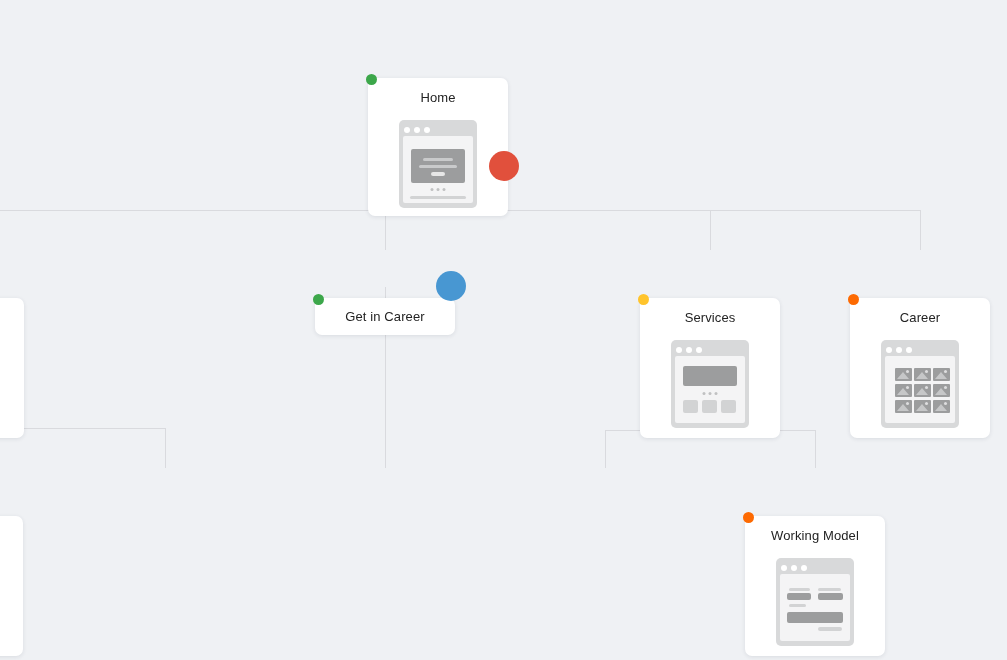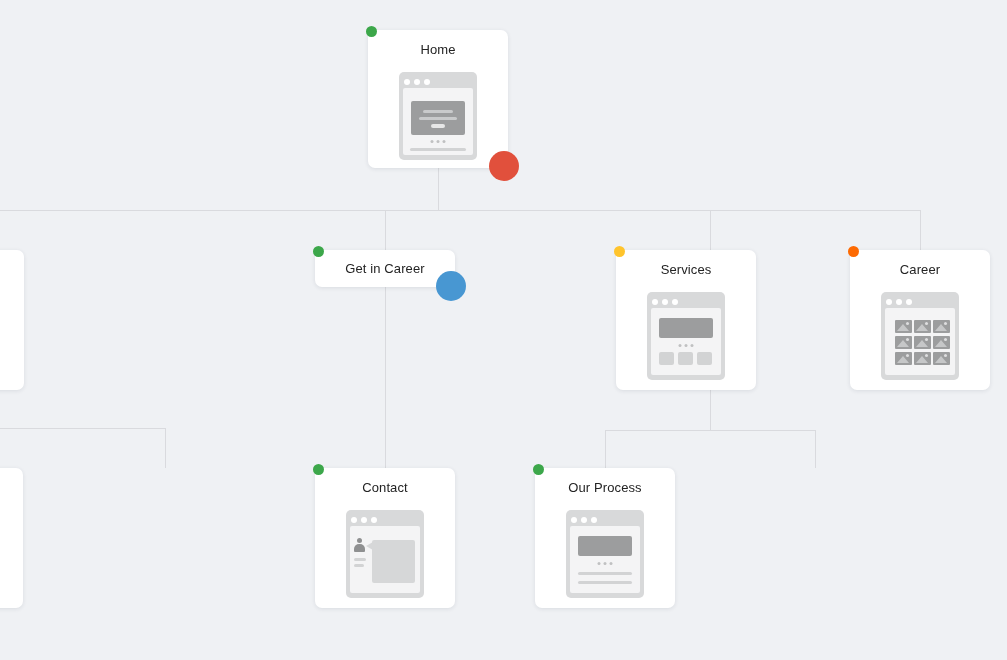--- a/index.html
+++ b/index.html
@@ -6,21 +6,21 @@
   body{font-family:"Liberation Sans", sans-serif; overflow:hidden;}
   .canvas{position:relative;width:1007px;height:660px;background:#eff1f4;overflow:hidden;}
 
   
   .hline,.vline{position:absolute;background:#d9dade;}
   .hline{height:1px;}
   .vline{width:1px;}
 
   
   .card{position:absolute;width:140px;background:#ffffff;border-radius:7px;
-        box-shadow:0 1px 4px rgba(30,40,60,0.10);}
+        box-shadow:0 1px 4px rgba(30,40,60,0.10);margin-top:48px;}
   .card-tall{height:140px;}
   .card-title{position:absolute;top:0;left:0;right:0;height:38px;display:flex;
         align-items:center;justify-content:center;font-size:13px;color:#232323;letter-spacing:.1px;}
   .card-mini{height:37px;}
   .card-mini .card-title{height:37px;}
   .dot{position:absolute;left:-2px;top:-4px;width:11px;height:11px;border-radius:50%;}
 
   
   .cursor{position:absolute;width:30px;height:30px;border-radius:50%;z-index:30;}
 
@@ -96,21 +96,21 @@
         <span class="lt" style="left:7px;top:60px;width:56px;height:3px;"></span>
       </div>
     </div>
   </div>
 
   <div class="card card-mini" style="left:315px;top:250px;">
     <span class="dot" style="background-color: rgb(60, 167, 74);"></span>
     <div class="card-title">Get in Career</div>
   </div>
 
-  <div class="card card-tall" style="left:616px;top:250px;">
+  <div class="card card-tall" style="left:640px;top:250px;">
     <span class="dot" style="background-color: rgb(255, 196, 44);"></span>
     <div class="card-title">Services</div>
     <div class="thumb">
       <div class="bdots">
           <i></i>
           <i></i>
           <i></i>
         </div>
       <div class="win">
         <div class="blk" style="left:8px;top:10px;width:54px;height:20px;"></div>
@@ -145,58 +145,39 @@
           <i class="tile"></i>
           <i class="tile"></i>
           <i class="tile"></i>
           <i class="tile"></i>
         </div>
       </div>
     </div>
   </div>
 
 
-  <div class="card card-tall" style="left:315px;top:468px;">
-    <span class="dot" style="background-color: rgb(60, 167, 74);"></span>
-    <div class="card-title">Contact</div>
+
+
+  <div class="card card-tall" style="left:745px;top:468px;">
+    <span class="dot" style="background-color: rgb(253, 106, 2);"></span>
+    <div class="card-title">Working Model</div>
     <div class="thumb">
       <div class="bdots">
           <i></i>
           <i></i>
           <i></i>
         </div>
       <div class="win">
-        <span class="person"></span>
-        <span class="lt" style="left:4px;top:32px;width:12px;height:3px;"></span>
-        <span class="lt" style="left:4px;top:38px;width:10px;height:3px;"></span>
-        <span class="tail"></span>
-        <span class="bubble"></span>
+        <span class="lt" style="left:9px;top:14px;width:21px;height:3px;"></span>
+        <span class="lt" style="left:38px;top:14px;width:23px;height:3px;"></span>
+        <span class="blk" style="left:7px;top:19px;width:24px;height:7px;"></span>
+        <span class="blk" style="left:38px;top:19px;width:25px;height:7px;"></span>
+        <span class="lt" style="left:9px;top:30px;width:17px;height:3px;"></span>
+        <span class="blk" style="left:7px;top:38px;width:56px;height:11px;"></span>
+        <span class="lt" style="left:38px;top:53px;width:24px;height:4px;"></span>
       </div>
     </div>
   </div>
-
-  <div class="card card-tall" style="left:535px;top:468px;">
-    <span class="dot" style="background-color: rgb(60, 167, 74);"></span>
-    <div class="card-title">Our Process</div>
-    <div class="thumb">
-      <div class="bdots">
-          <i></i>
-          <i></i>
-          <i></i>
-        </div>
-      <div class="win">
-        <div class="blk" style="left:8px;top:10px;width:54px;height:20px;"></div>
-        <div class="mini-dots" style="top:36px;">
-            <i></i>
-            <i></i>
-            <i></i>
-          </div>
-        <span class="lt" style="left:8px;top:46px;width:54px;height:3px;"></span>
-        <span class="lt" style="left:8px;top:55px;width:54px;height:3px;"></span>
-      </div>
-    </div>
-  </div>
-
 
   <div class="cursor" style="left: 489px; top: 151px; background-color: rgb(225, 80, 60);"></div>
   <div class="cursor" style="left: 436px; top: 271px; background-color: rgb(72, 151, 210);"></div>
 
 </div>
 
 </body></html>

